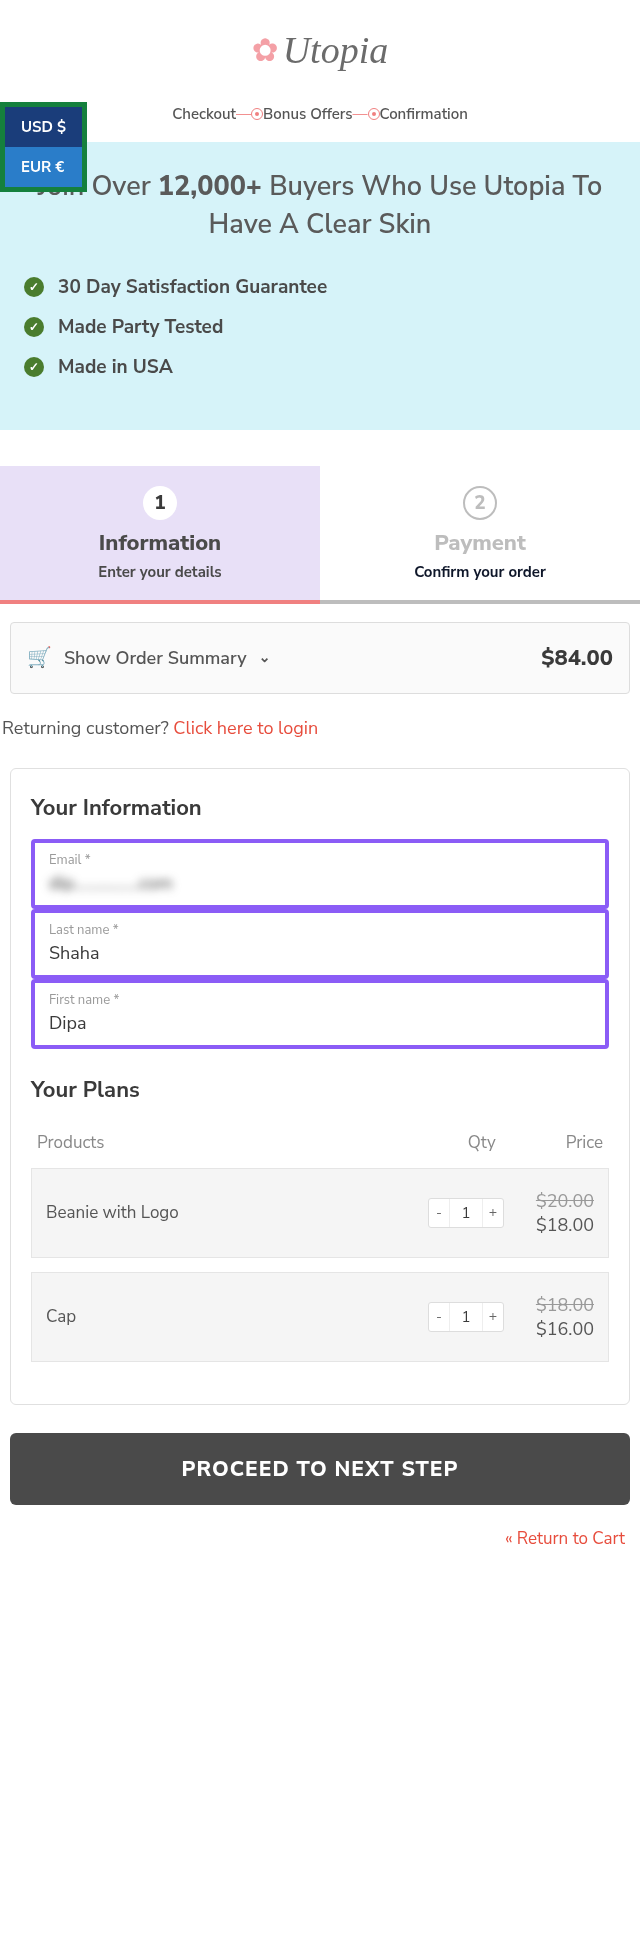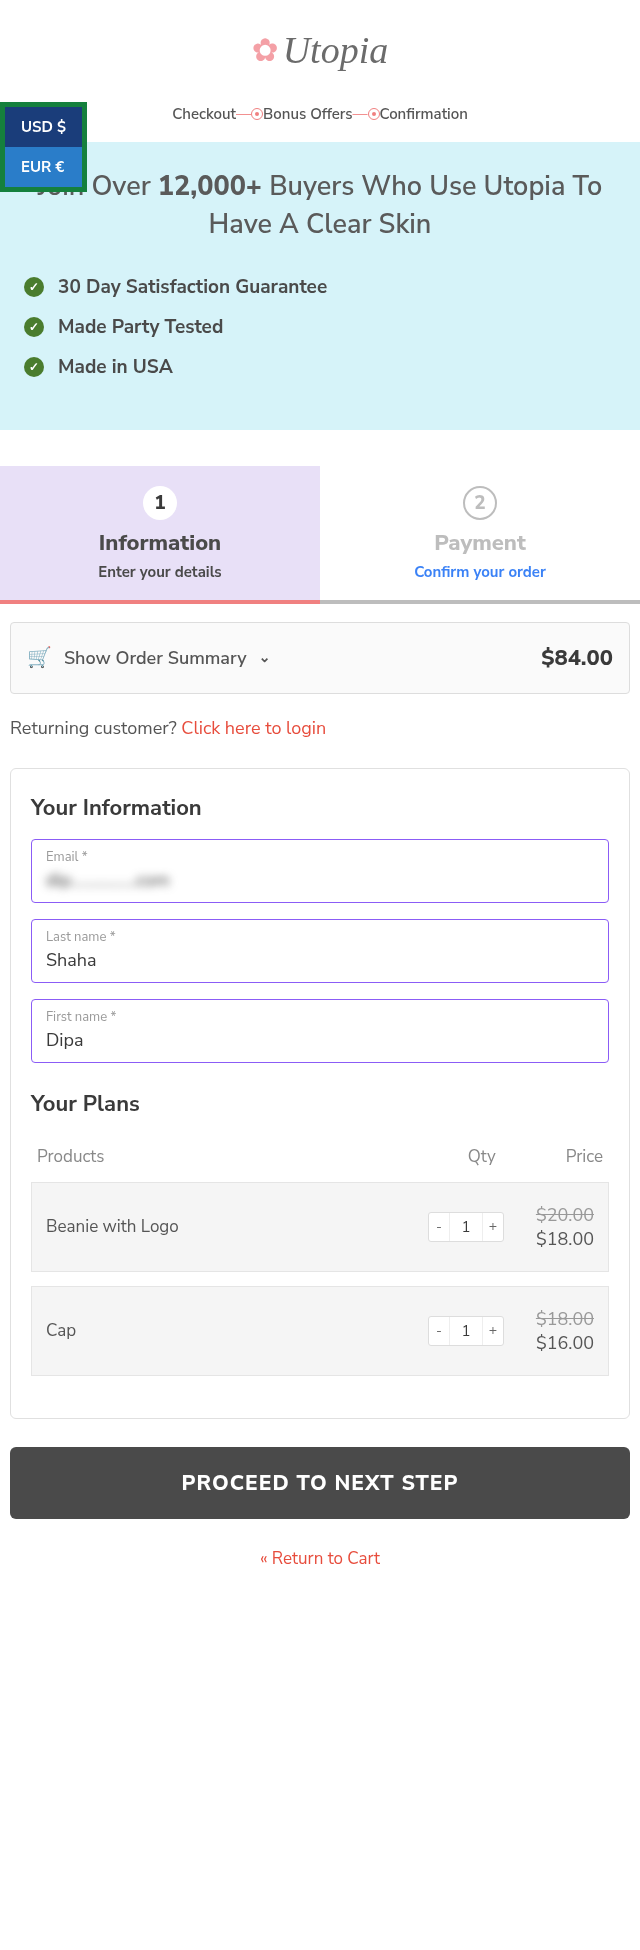--- a/index.html
+++ b/index.html
@@ -22,48 +22,48 @@
 .check-row{display:flex;align-items:center;gap:14px;margin-bottom:14px;font-size:19px;font-weight:700;color:#4a4a4a}
 .check-icon{width:20px;height:20px;background:#4a7c2e;border-radius:50%;display:flex;align-items:center;justify-content:center;color:#fff;font-size:12px}
 .steps{display:flex;margin-top:36px}
 .step{flex:1;text-align:center;padding:20px 0 18px;position:relative}
 .step-active{background:#e8e0f7}
 .step-circle{width:34px;height:34px;background:#fff;border-radius:50%;display:inline-flex;align-items:center;justify-content:center;font-size:19px;font-weight:800;color:#3a3a3a}
 .step-inactive .step-circle{border:2px solid #bdbdbd;color:#bdbdbd;background:transparent}
 .step-title{font-size:22px;font-weight:800;color:#4a4a4a;margin-top:8px}
 .step-inactive .step-title{color:#bdbdbd}
 .step-sub{font-size:15px;font-weight:700;color:#4a4a4a;margin-top:4px}
-.step-inactive .step-sub{color:#3b82f6}
+.step-inactive .step-sub{color:#0f172a}
 .step-bar{height:4px}
 .active-bar{background:#f08080}
 .inactive-bar{background:#bdbdbd}
 .summary{margin:18px 10px 0;border:1px solid #ddd;background:#fafafa;padding:20px 16px;display:flex;align-items:center;justify-content:space-between;border-radius:4px}
 .summary-left{display:flex;align-items:center;gap:12px;font-size:18px;color:#555;font-weight:600}
 .cart-icon{font-size:20px}
 .chev{font-size:14px}
 .summary-price{font-size:22px;font-weight:800;color:#3a3a3a}
-.returning{padding:22px 10px 0;font-size:18px;color:#555}
+.returning{padding:22px 2px 0;font-size:18px;color:#555}
 .returning a{color:#e74c3c;text-decoration:none}
 .form-card{margin:28px 10px 0;border:1px solid #e0e0e0;border-radius:6px;padding:24px 20px 28px}
 .section-title{font-size:22px;font-weight:700;color:#3a3a3a;margin-bottom:16px}
-.field{border:1px solid #8b5cf6;border-radius:4px;padding:8px 14px 10px;margin-bottom:16px}
+.field{border:4px solid #8b5cf6;border-radius:4px;padding:8px 14px 10px;margin-bottom:0}
 .field-label{font-size:13px;color:#9a9a9a}
 .field-input{border:none;outline:none;width:100%;font-size:18px;color:#3a3a3a;background:transparent;margin-top:2px}
 .email-val{filter:blur(4px)}
 .plans{margin-top:26px}
 .plans-head{display:flex;justify-content:flex-start;font-size:17px;color:#888;padding:10px 6px 14px}
 .plan-row{background:#f5f5f5;border:1px solid #e5e5e5;display:flex;align-items:center;padding:20px 14px;margin-bottom:14px}
 .plan-name{flex:1;font-size:17px;color:#555}
 .qty-ctrl{display:flex;align-items:center;border:1px solid #ddd;background:#fff;border-radius:3px}
 .qty-btn{width:20px;height:28px;display:flex;align-items:center;justify-content:center;font-size:14px;cursor:pointer;color:#666}
 .qty-val{width:34px;text-align:center;font-size:15px;border-left:1px solid #eee;border-right:1px solid #eee;height:28px;line-height:28px}
 .plan-price{width:90px;text-align:right;font-size:18px;color:#555}
 .price-old{text-decoration:line-through;color:#999}
-.proceed{margin:28px 10px 6px;background:#4a4a4a;color:#fff;text-align:center;padding:22px 0;font-size:21px;font-weight:800;letter-spacing:1px;border-radius:6px;cursor:pointer}
-.return{text-align:center;padding:22px 0;font-size:17px;color:#e74c3c}
+.proceed{margin:28px 10px 0;background:#4a4a4a;color:#fff;text-align:center;padding:22px 0;font-size:21px;font-weight:800;letter-spacing:1px;border-radius:6px;cursor:pointer}
+.return{text-align:right;padding:22px 15px;font-size:17px;color:#e74c3c}
 </style>
 </head>
 <body>
 
 <div class="header">
   <span class="logo-icon">✿</span>
   <span class="logo-text">Utopia</span>
 </div>
 
 <div class="currency-widget">

